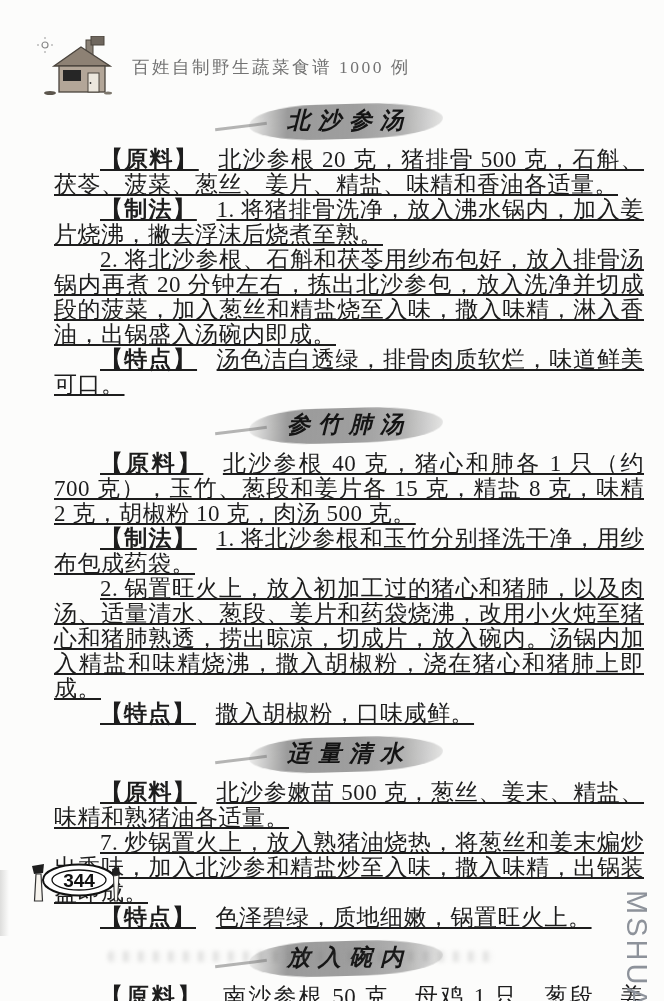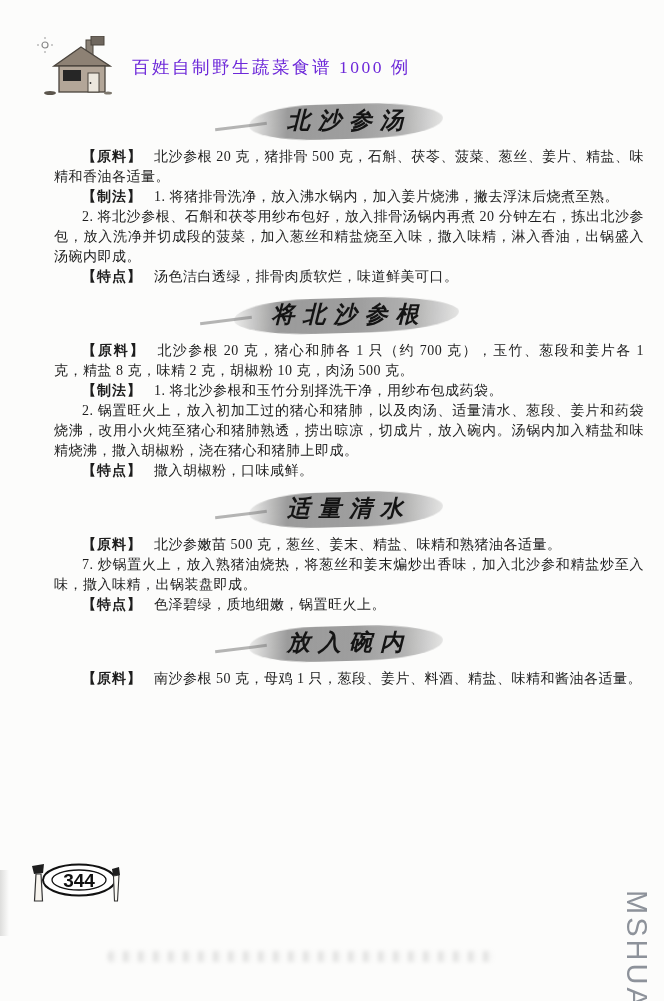--- a/index.html
+++ b/index.html
@@ -3,24 +3,24 @@
 <meta charset="utf-8">
 <style>
   html,body{margin:0;padding:0;background:#e8e8e6;}
   .page{
     position:relative;width:664px;height:1001px;margin:0 auto;
     background:#fcfcfb;overflow:hidden;
     font-family:"Liberation Serif","DejaVu Serif",serif;color:#1d1d1d;
   }
   
   .header{position:absolute;top:36px;left:34px;display:flex;align-items:center;gap:18px;}
-  .header-title{font-size:17.5px;letter-spacing:2.5px;color:#6d28d9;white-space:nowrap;}
+  .header-title{font-size:17.5px;letter-spacing:2.5px;color:#737373;white-space:nowrap;}
   
   .content{position:absolute;top:100px;left:54px;width:590px;z-index:0;}
-  .para{margin:0;font-size:14px;line-height:20px;text-align:justify;text-indent:2em;letter-spacing:.5px;}
+  .para{margin:0;font-size:23px;line-height:25px;text-align:justify;text-indent:2em;letter-spacing:.5px;text-decoration:underline;}
   .lbl{font-weight:bold;margin-right:.85em;letter-spacing:1px;}
   
   .title-row{text-align:center;margin:9px 0 6px;position:relative;}
   .title-row.first{margin-top:2px;}
   .brush{
     position:relative;display:inline-block;z-index:0;
     padding:3px 28px 5px 28px;
     font-weight:700;font-style:italic;font-size:23px;letter-spacing:8px;color:#141414;
   }
   .brush::before{
@@ -99,23 +99,23 @@
 
     <div class="title-row first">
       <span class="brush">北沙参汤</span>
     </div>
     <p class="para"><b class="lbl">【原料】</b><span>北沙参根 20 克，猪排骨 500 克，石斛、茯苓、菠菜、葱丝、姜片、精盐、味精和香油各适量。</span></p>
     <p class="para"><b class="lbl">【制法】</b><span>1. 将猪排骨洗净，放入沸水锅内，加入姜片烧沸，撇去浮沫后烧煮至熟。</span></p>
     <p class="para"><span>2. 将北沙参根、石斛和茯苓用纱布包好，放入排骨汤锅内再煮 20 分钟左右，拣出北沙参包，放入洗净并切成段的菠菜，加入葱丝和精盐烧至入味，撒入味精，淋入香油，出锅盛入汤碗内即成。</span></p>
     <p class="para"><b class="lbl">【特点】</b><span>汤色洁白透绿，排骨肉质软烂，味道鲜美可口。</span></p>
 
     <div class="title-row">
-      <span class="brush">将北沙参根</span>
+      <span class="brush">参竹肺汤</span>
     </div>
-    <p class="para"><b class="lbl">【原料】</b><span>北沙参根 20 克，猪心和肺各 1 只（约 700 克），玉竹、葱段和姜片各 1 克，精盐 8 克，味精 2 克，胡椒粉 10 克，肉汤 500 克。</span></p>
+    <p class="para"><b class="lbl">【原料】</b><span>北沙参根 40 克，猪心和肺各 1 只（约 700 克），玉竹、葱段和姜片各 15 克，精盐 8 克，味精 2 克，胡椒粉 10 克，肉汤 500 克。</span></p>
     <p class="para"><b class="lbl">【制法】</b><span>1. 将北沙参根和玉竹分别择洗干净，用纱布包成药袋。</span></p>
     <p class="para"><span>2. 锅置旺火上，放入初加工过的猪心和猪肺，以及肉汤、适量清水、葱段、姜片和药袋烧沸，改用小火炖至猪心和猪肺熟透，捞出晾凉，切成片，放入碗内。汤锅内加入精盐和味精烧沸，撒入胡椒粉，浇在猪心和猪肺上即成。</span></p>
     <p class="para"><b class="lbl">【特点】</b><span>撒入胡椒粉，口味咸鲜。</span></p>
 
     <div class="title-row">
       <span class="brush">适量清水</span>
     </div>
     <p class="para"><b class="lbl">【原料】</b><span>北沙参嫩苗 500 克，葱丝、姜末、精盐、味精和熟猪油各适量。</span></p>
     <p class="para"><span>7. 炒锅置火上，放入熟猪油烧热，将葱丝和姜末煸炒出香味，加入北沙参和精盐炒至入味，撒入味精，出锅装盘即成。</span></p>
     <p class="para"><b class="lbl">【特点】</b><span>色泽碧绿，质地细嫩，锅置旺火上。</span></p>

